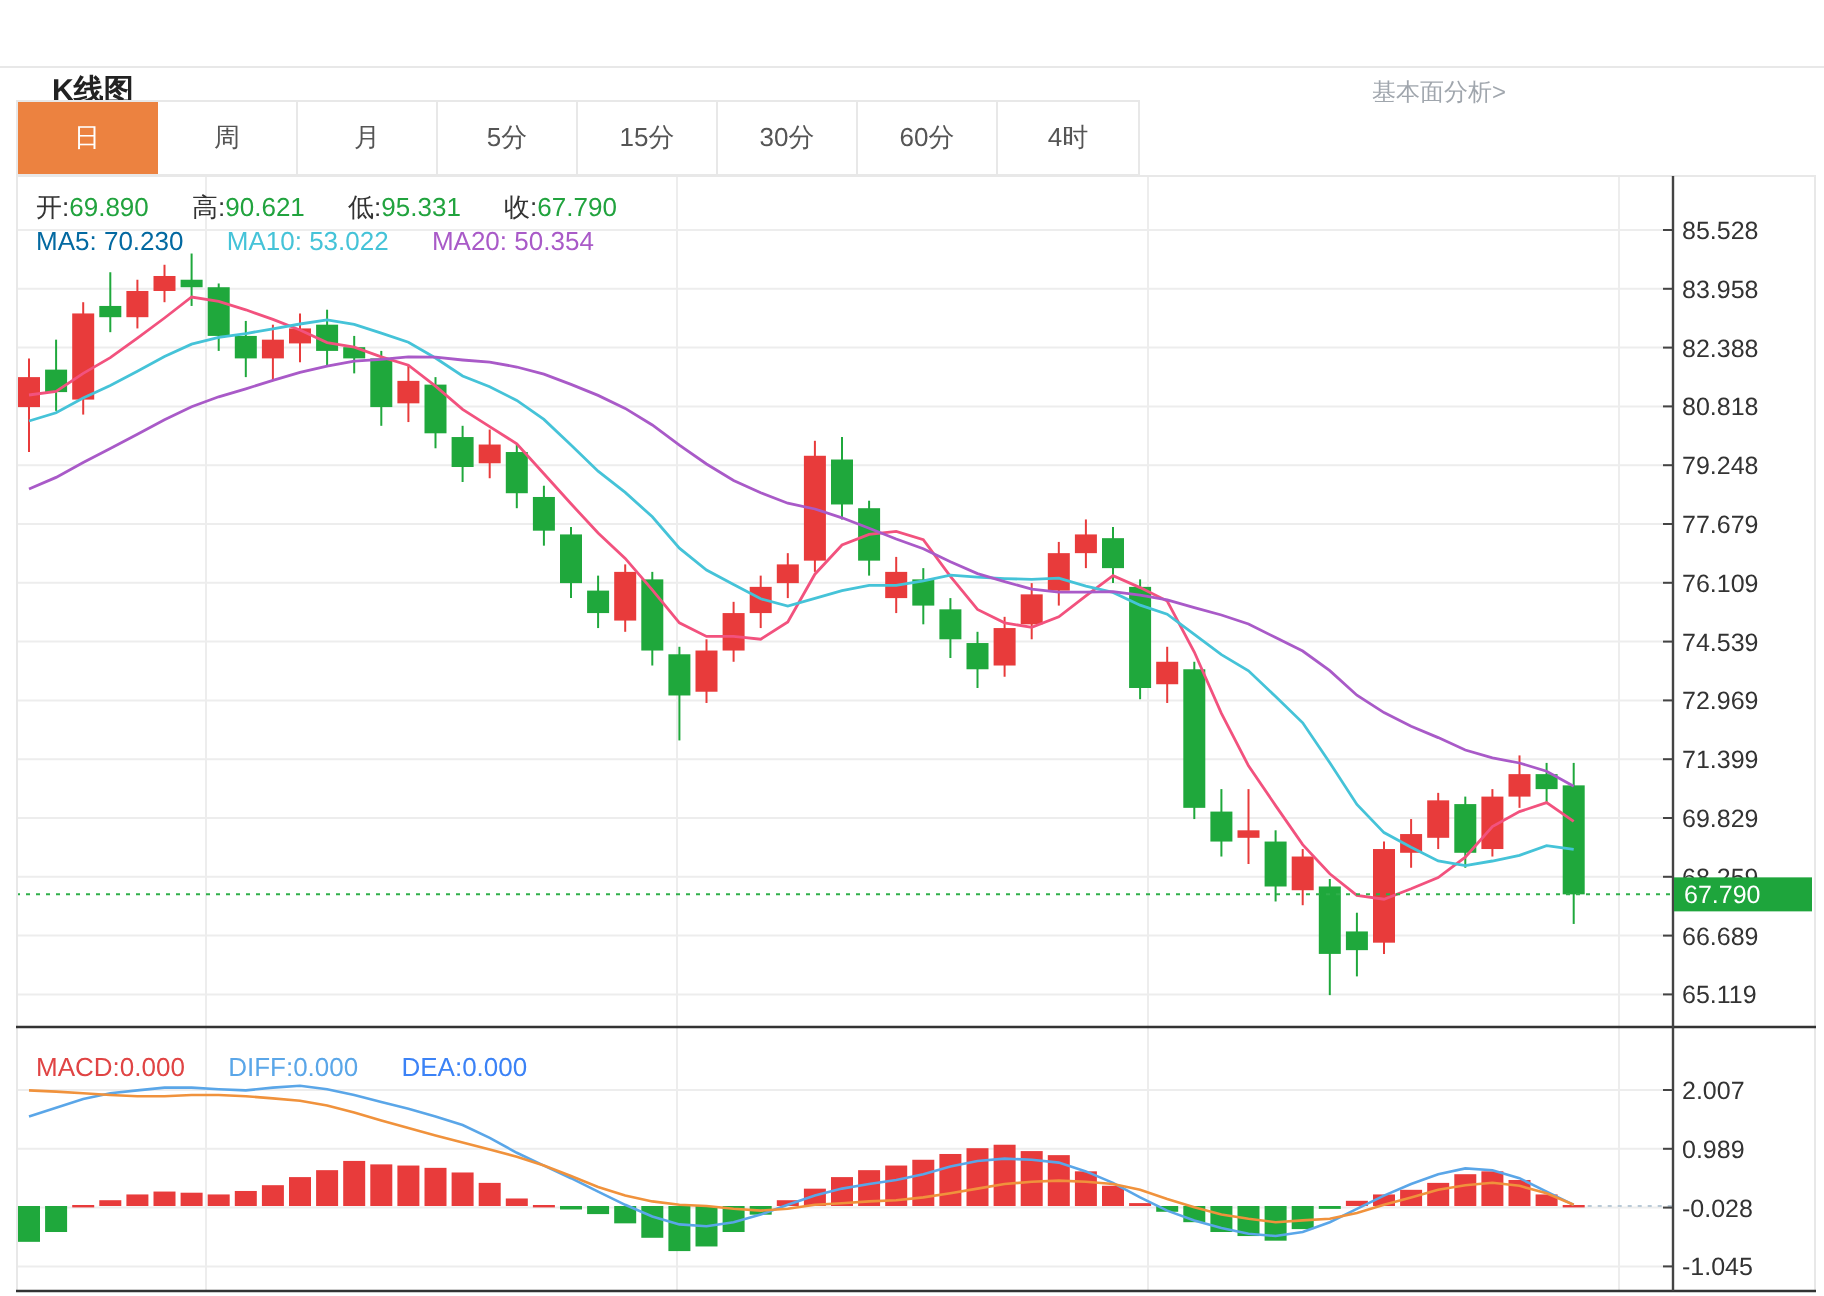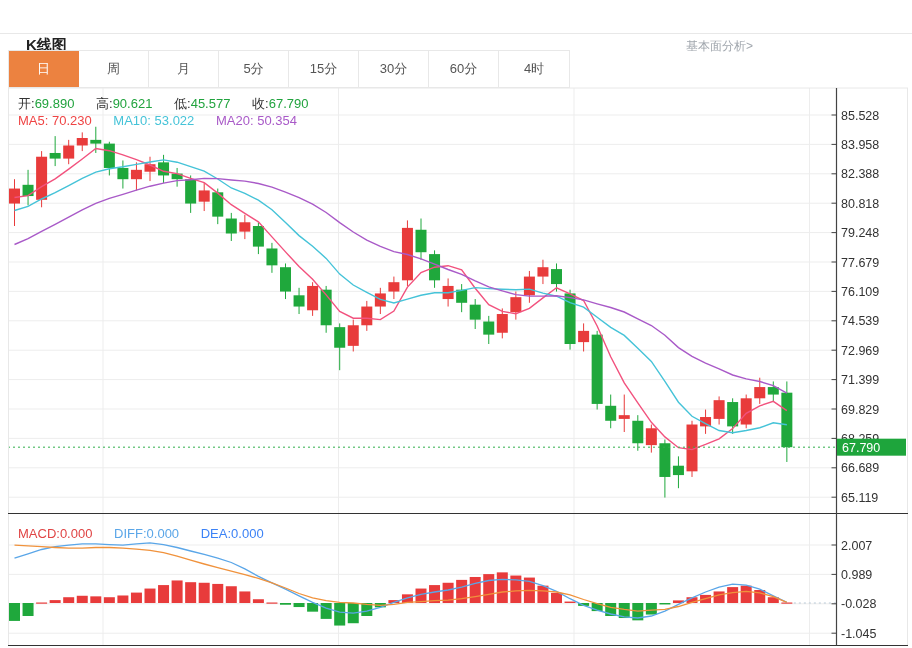--- a/index.html
+++ b/index.html
@@ -16,21 +16,21 @@
        border-right:1px solid #e8e8e8;cursor:pointer;box-sizing:border-box;background:#fff;}
   .tab:last-child{border-right:none;}
   .tab.sel{background:#ec8240;color:#fff;border-right-color:#ec8240;}
   .overlay-row{position:absolute;z-index:2;font-size:13px;white-space:nowrap;}
   #ohlc-row{left:18px;top:95px;}
   #ma-row{left:18px;top:113px;}
   #macd-row{left:18px;top:526px;}
   .grp{margin-right:18px;}
   .lbl{color:#333;}
   .val-green{color:#21a33e;}
-  .ma5{color:#ef4444;}
+  .ma5{color:#0369a1;}
   .ma10{color:#45c3d8;}
   .ma20{color:#a95ac8;}
   .macd-r{color:#e04444;}
   .macd-b{color:#5aa6e8;}
   .macd-o{color:#3b82f6;}
 </style>
 </head>
 <body>
 
 <div id="page">
@@ -297,21 +297,21 @@
       <div class="tab">5分</div>
       <div class="tab">15分</div>
       <div class="tab">30分</div>
       <div class="tab">60分</div>
       <div class="tab">4时</div>
     </div>
 
   <div id="ohlc-row" class="overlay-row">
     <span class="grp"><span class="lbl">开:</span><span class="val-green">69.890</span></span>
     <span class="grp"><span class="lbl">高:</span><span class="val-green">90.621</span></span>
-    <span class="grp"><span class="lbl">低:</span><span class="val-green">45.577</span></span>
+    <span class="grp"><span class="lbl">低:</span><span class="val-green">95.331</span></span>
     <span class="grp"><span class="lbl">收:</span><span class="val-green">67.790</span></span>
   </div>
 
   <div id="ma-row" class="overlay-row">
     <span class="grp ma5"><span>MA5:</span> <span>70.230</span></span>
     <span class="grp ma10"><span>MA10:</span> <span>53.022</span></span>
     <span class="grp ma20"><span>MA20:</span> <span>50.354</span></span>
   </div>
 
   <div id="macd-row" class="overlay-row">

